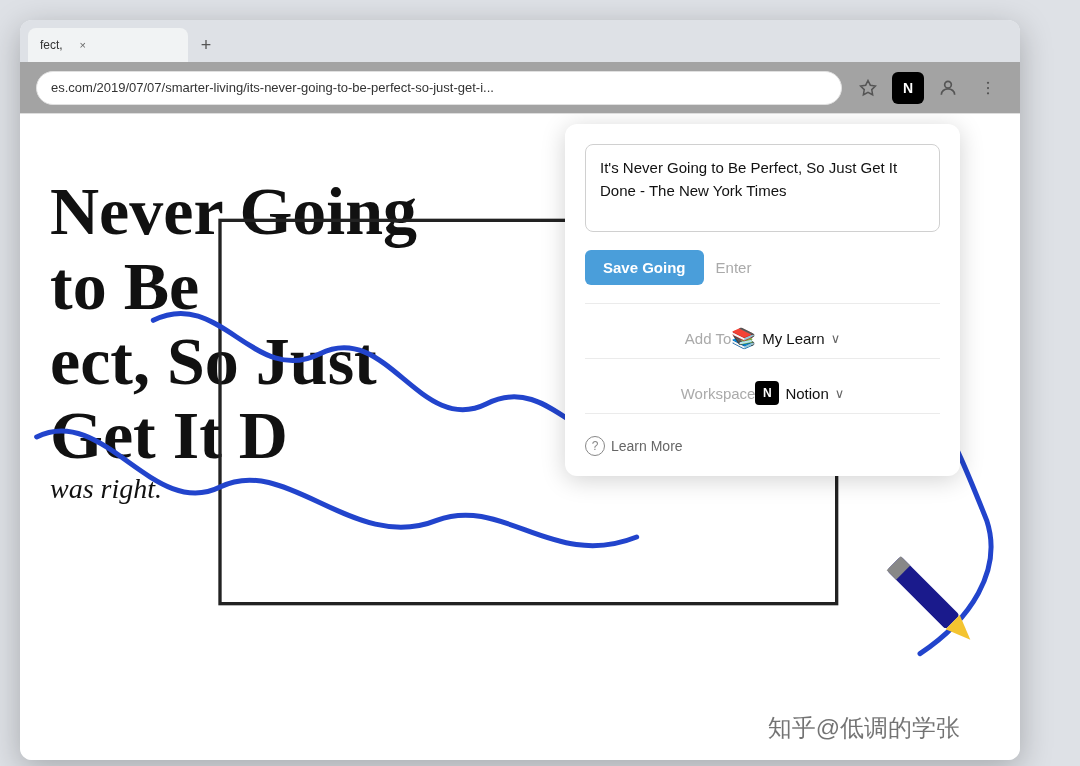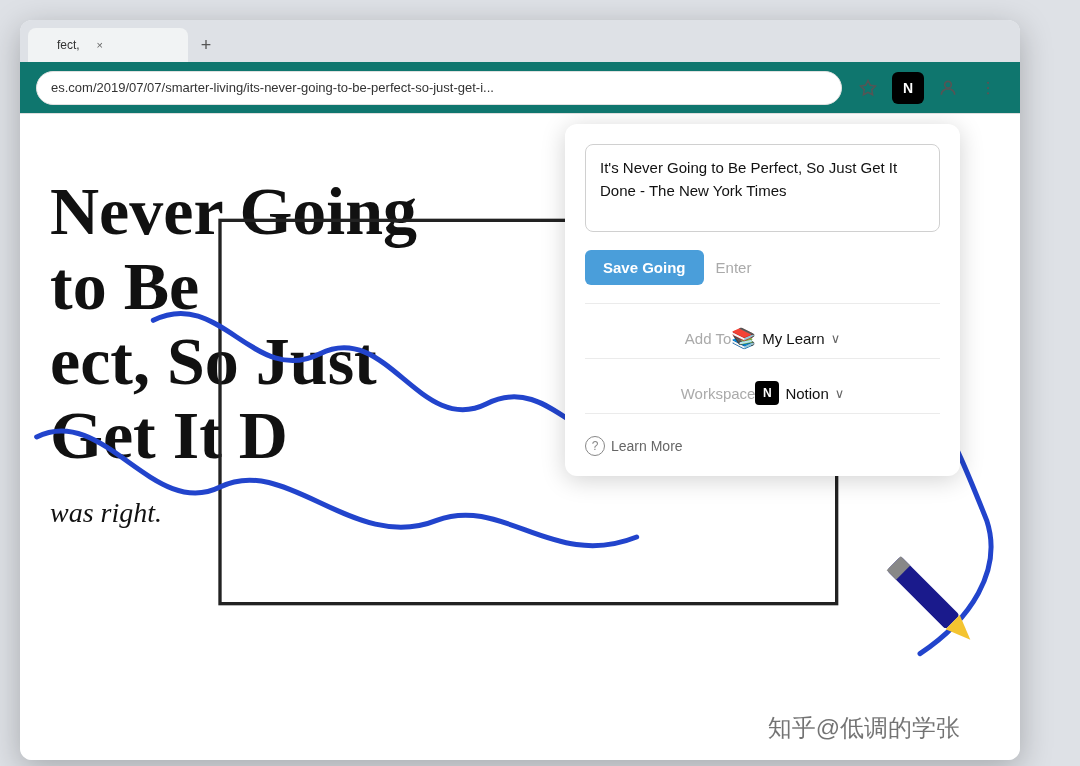--- a/index.html
+++ b/index.html
@@ -34,21 +34,21 @@
       align-items: flex-end;
       padding: 0 8px;
     }
 
     .tab {
       display: flex;
       align-items: center;
       height: 34px;
       background: #f1f3f4;
       border-radius: 8px 8px 0 0;
-      padding: 0 29px;
+      padding: 0 12px;
       gap: 12px;
       min-width: 160px;
     }
 
     .tab-title {
       font-size: 12px;
       color: #333;
     }
 
     .tab-close {
@@ -73,21 +73,21 @@
       cursor: pointer;
       font-size: 18px;
       color: #555;
       margin-left: 4px;
       margin-bottom: 3px;
     }
 
     
     .address-bar {
       height: 52px;
-      background: #0f766e;
+      background: #a3a3a3;
       display: flex;
       align-items: center;
       padding: 0 16px;
       gap: 10px;
       border-bottom: 1px solid #ddd;
     }
 
     .url-input-wrapper {
       flex: 1;
       height: 34px;
@@ -162,21 +162,20 @@
       line-height: 1.1;
       font-family: Georgia, 'Times New Roman', serif;
       max-width: 440px;
     }
 
     .article-sub {
       font-size: 28px;
       color: #111;
       font-family: Georgia, 'Times New Roman', serif;
       font-style: italic;
-      margin-top: 24px;
     }
 
     
     .popup {
       position: absolute;
       top: 10px;
       right: 60px;
       width: 395px;
       background: #fff;
       border-radius: 12px;

